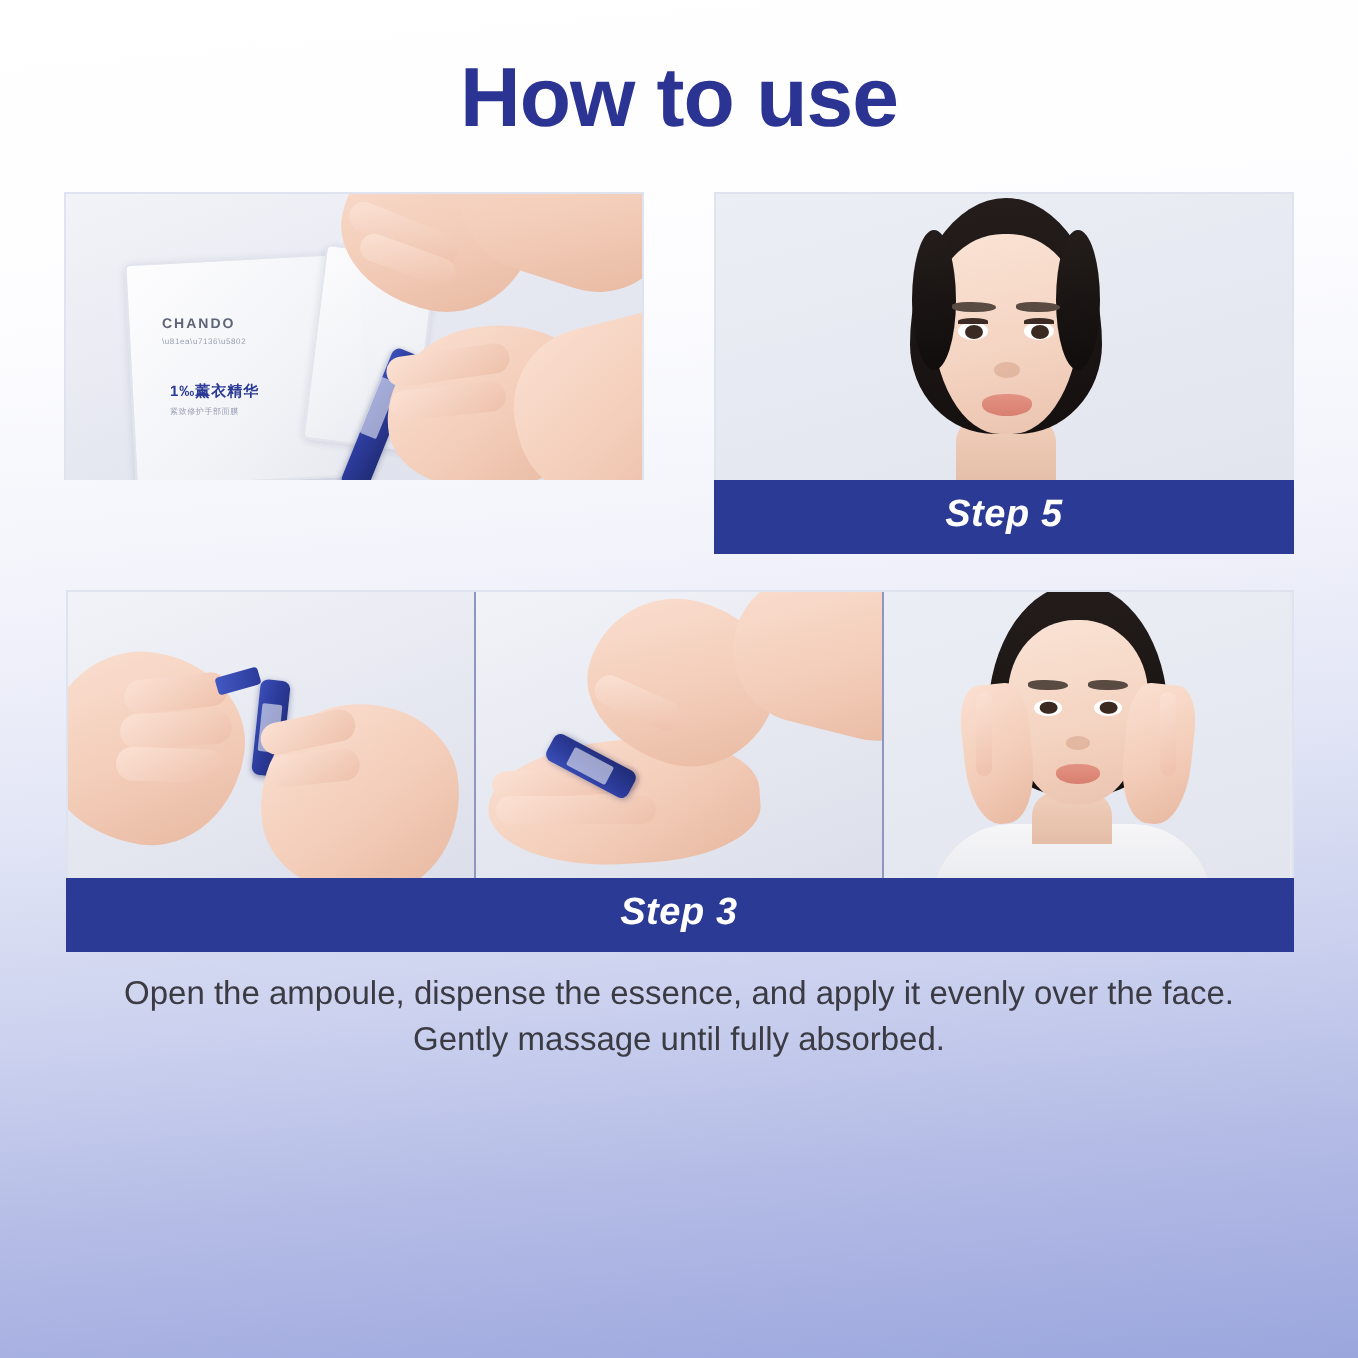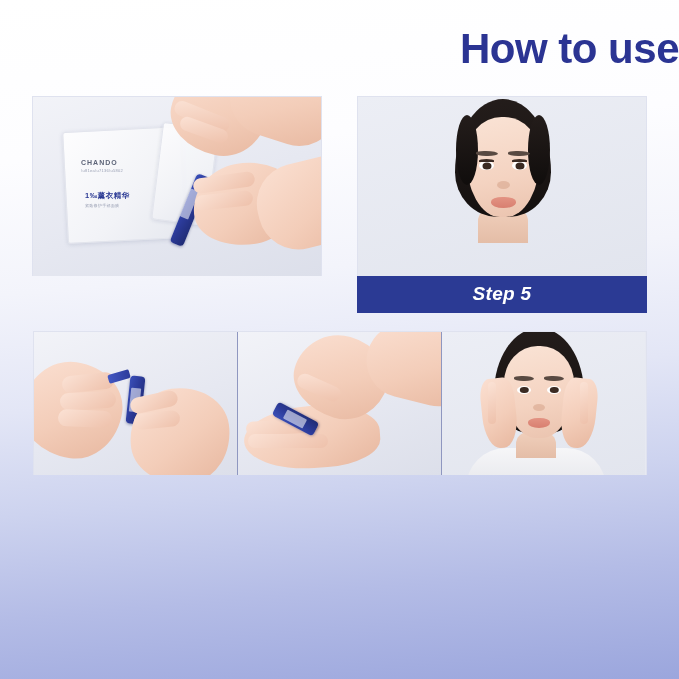--- a/index.html
+++ b/index.html
@@ -10,21 +10,21 @@
   }
   body {
     background: linear-gradient(175deg,
         #ffffff 0%, #fdfdff 22%, #f3f4fb 40%,
         #e3e6f6 56%, #cdd3ef 70%, #b4bce6 84%, #9ba6dd 100%);
     position:relative;
   }
 
   
   .page-title {
-    text-align:right;
+    text-align:center;
     color:#2b3493;
     font-size:42px;
     font-weight:bold;
     letter-spacing:-0.5px;
     padding-top:26px;
     line-height:1.1;
   }
 
   
   .row-top {
@@ -32,21 +32,21 @@
     justify-content:center;
     gap:35px;
     margin-top:24px;
   }
   .card { width:290px; }
   .card-wide { width:614px; margin:18px auto 0; }
 
   
   .photo {
     width:100%;
-    height:180px;
+    height:144px;
     position:relative;
     overflow:hidden;
     background:#e7e9f2;
     border:1px solid #dfe2ef;
     border-bottom:none;
   }
   .photo-wide { height:144px; display:flex; }
   .panel {
     flex:1;
     position:relative;
@@ -311,13 +311,15 @@
       <div class="eye" style="left:105px;top:54px;width:14px;height:8px;"></div>
       <div class="nose" style="left:91px;top:72px;width:12px;height:7px;"></div>
       <div class="lips" style="left:86px;top:86px;width:22px;height:10px;"></div>
       <div class="hand" style="left:40px;top:46px;width:34px;height:70px;border-radius:30% 30% 45% 45%;transform:rotate(-6deg);"></div>
       <div class="hand" style="left:120px;top:46px;width:34px;height:70px;border-radius:30% 30% 45% 45%;transform:rotate(6deg);"></div>
       <div class="finger" style="left:46px;top:50px;width:8px;height:42px;border-radius:20px;"></div>
       <div class="finger" style="left:138px;top:50px;width:8px;height:42px;border-radius:20px;"></div>
     </div>
   </div>
 
+  <div class="banner">Step 3</div>
+  <p class="caption caption-wide">Open the ampoule, dispense the essence, and apply it evenly over the face. Gently massage until fully absorbed.</p>
 </div>
 
 </body></html>

